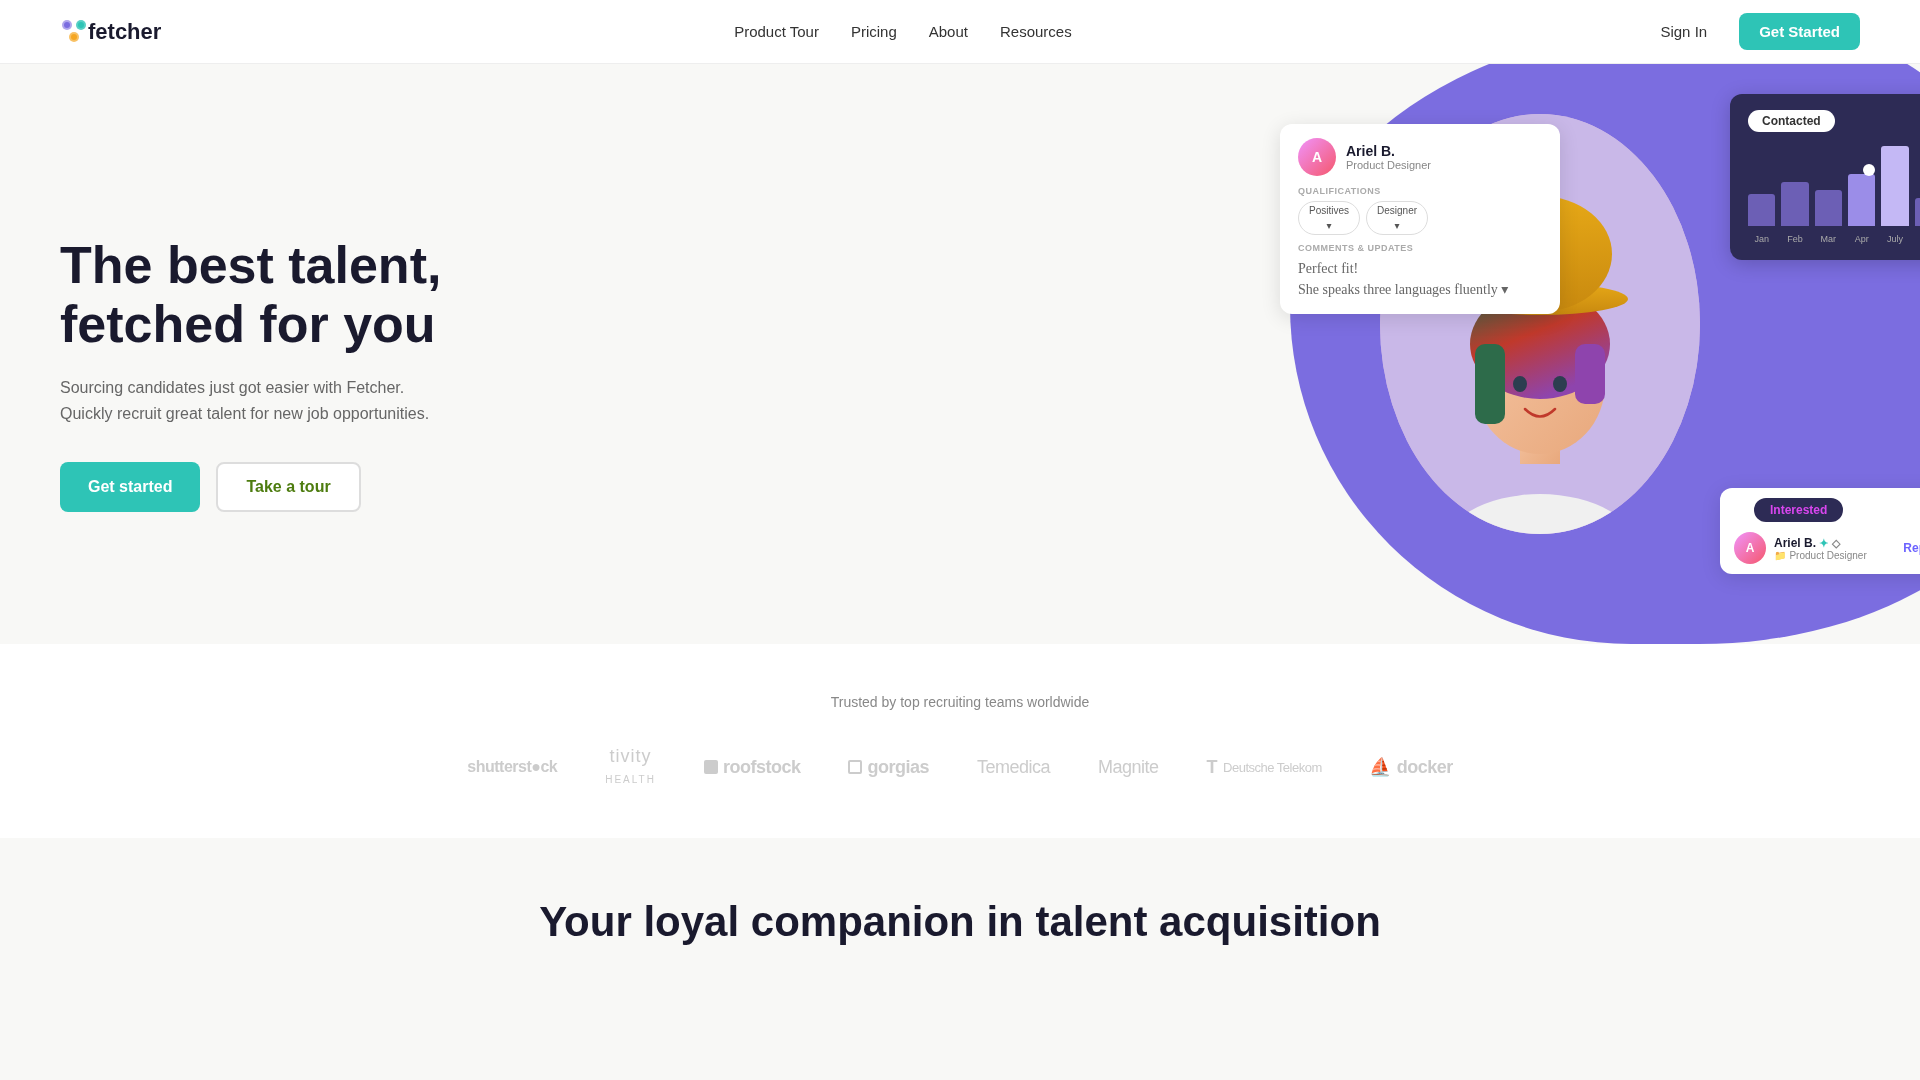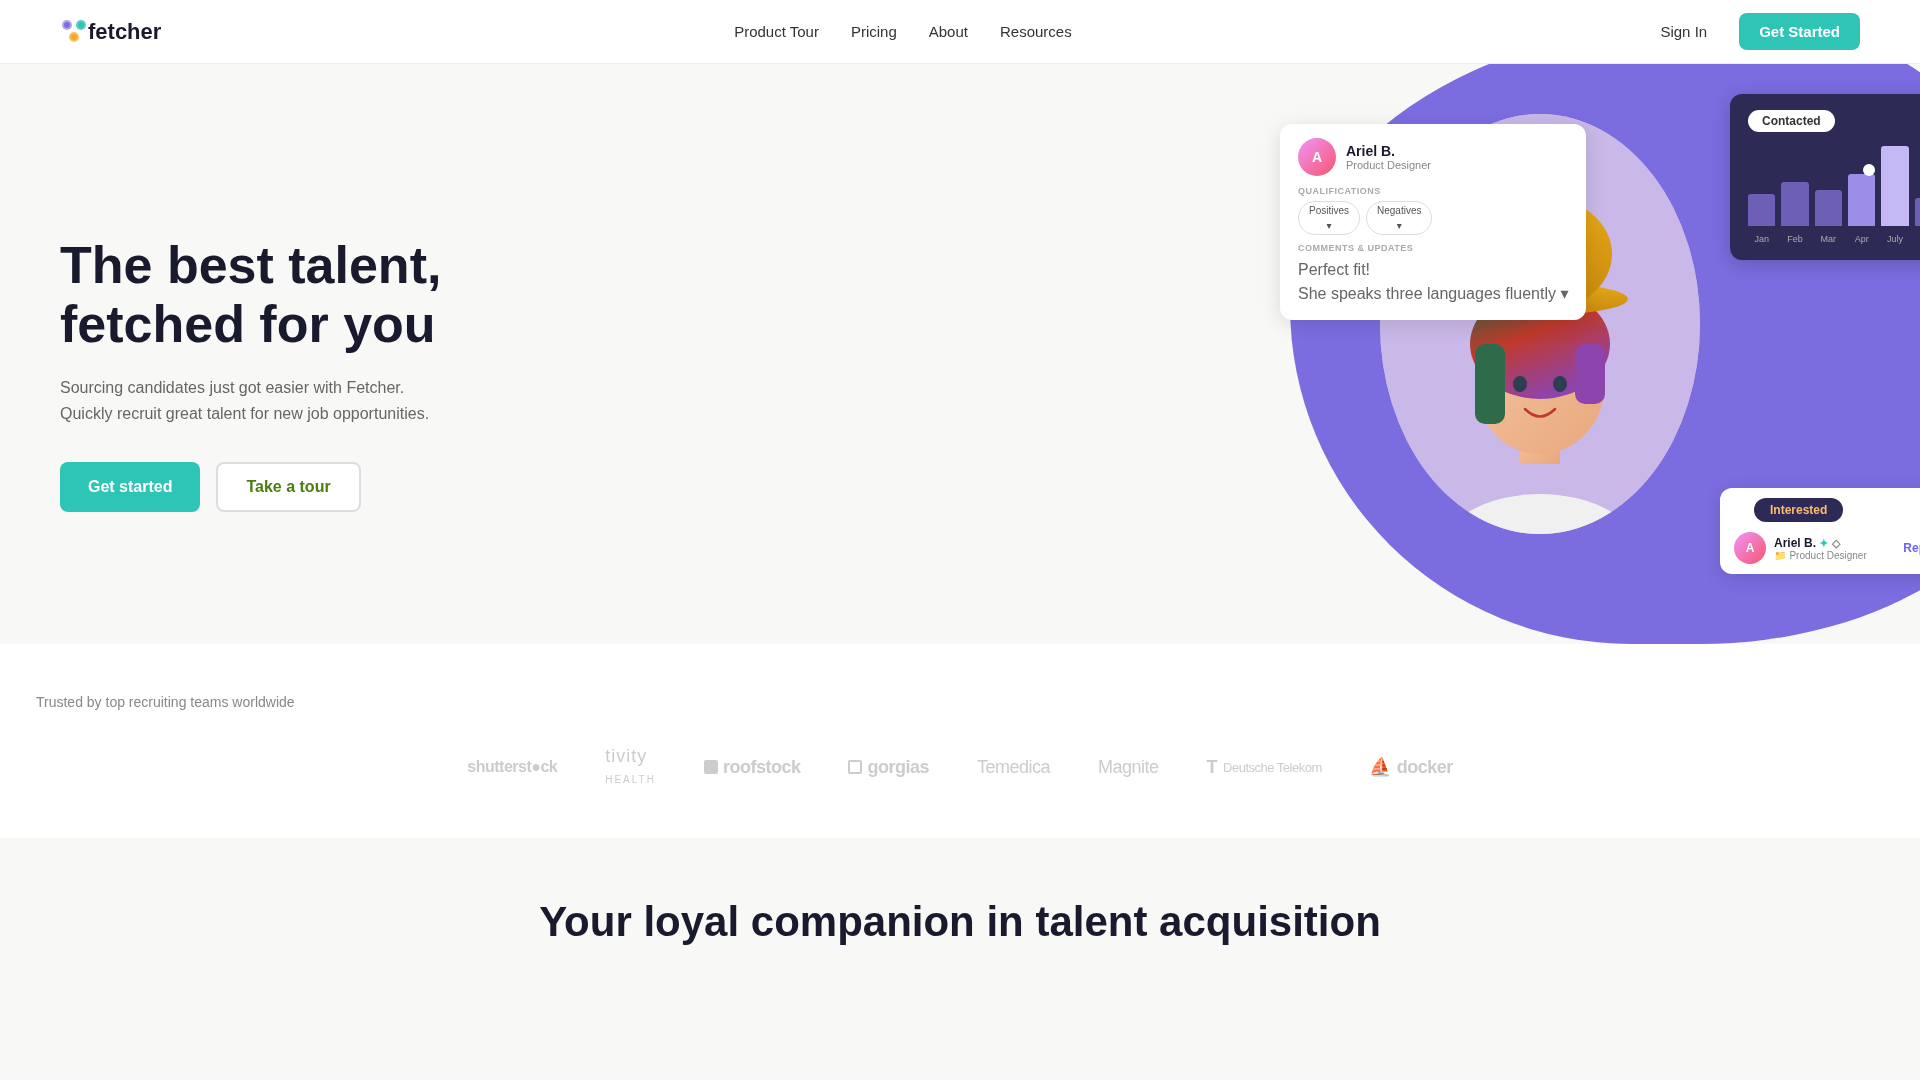--- a/index.html
+++ b/index.html
@@ -82,21 +82,21 @@
       color: #fff; font-weight: bold; font-size: 14px; flex-shrink: 0;
     }
     .card-name { font-size: 14px; font-weight: 700; color: #1a1a2e; }
     .card-role { font-size: 11px; color: #888; }
     .card-section-label { font-size: 9px; font-weight: 700; color: #aaa; text-transform: uppercase; letter-spacing: 0.5px; margin-bottom: 5px; }
     .card-qualifications { display: flex; gap: 6px; margin-bottom: 8px; }
     .qual-badge {
       border: 1px solid #ddd; border-radius: 20px; padding: 3px 10px;
       font-size: 10px; color: #555; display: flex; align-items: center; gap: 4px; flex-direction: column;
     }
-    .card-comments { font-size: 16px; color: #666; line-height: 1.5; }
+    .card-comments { font-size: 14px; color: #666; line-height: 1.5; font-family: Liberation Serif, serif; }
 
     
     .ui-card-chart {
       position: absolute; right: 0px; top: 20px;
       background: #2d2b55; border-radius: 12px; padding: 16px 18px;
       box-shadow: 0 4px 20px rgba(0,0,0,0.2); width: 230px;
       z-index: 5;
     }
     .contacted-badge {
       background: #fff; color: #333; border-radius: 20px;
@@ -117,42 +117,42 @@
     }
 
     
     .ui-card-reply {
       position: absolute; right: 10px; bottom: 60px;
       background: #fff; border-radius: 12px; padding: 10px 14px;
       box-shadow: 0 4px 20px rgba(0,0,0,0.12); width: 230px;
       z-index: 5;
     }
     .interested-badge {
-      background: #2d2b55; color: #fdba74; border-radius: 20px;
+      background: #2d2b55; color: #d946ef; border-radius: 20px;
       padding: 5px 16px; font-size: 12px; font-weight: 600;
       display: inline-block; margin-bottom: 10px; margin-left: 20px;
     }
     .reply-row { display: flex; align-items: center; gap: 8px; }
     .reply-avatar {
       width: 32px; height: 32px; border-radius: 50%;
       background: linear-gradient(135deg, #f093fb, #f5576c);
       flex-shrink: 0; display: flex; align-items: center; justify-content: center;
       color: #fff; font-size: 12px; font-weight: bold;
     }
     .reply-info { flex: 1; }
     .reply-name { font-size: 12px; font-weight: 700; color: #1a1a2e; }
     .reply-role { font-size: 10px; color: #888; display: flex; align-items: center; gap: 3px; }
     .reply-btn {
       background: none; border: none; font-size: 12px; color: #6c63ff;
       font-weight: 600; cursor: pointer;
     }
 
     
     .trusted-section {
-      padding: 50px 36px; background: #fff;
+      padding: 50px 36px; text-align: center; background: #fff;
     }
     .trusted-label { font-size: 14px; color: #888; margin-bottom: 36px; }
     .logos-row {
       display: flex; align-items: center; justify-content: center;
       gap: 48px; flex-wrap: wrap;
     }
     .logo-item { color: #ccc; font-size: 18px; font-weight: 700; letter-spacing: -0.5px; }
 
     
     .bottom-section { padding: 60px 60px 40px; text-align: center; background: #f8f8f6; }
@@ -257,21 +257,21 @@
             <div class="card-role">Product Designer</div>
           </div>
         </div>
         <div class="card-section-label">QUALIFICATIONS</div>
         <div class="card-qualifications">
           <div class="qual-badge">
             <span>Positives</span>
             <span>▾</span>
           </div>
           <div class="qual-badge">
-            <span>Negatives</span>
+            <span>Designer</span>
             <span>▾</span>
           </div>
         </div>
         <div class="card-section-label">COMMENTS &amp; UPDATES</div>
         <div class="card-comments">
           <div>Perfect fit!</div>
           <div>She speaks three languages fluently ▾</div>
         </div>
       </div>
 

